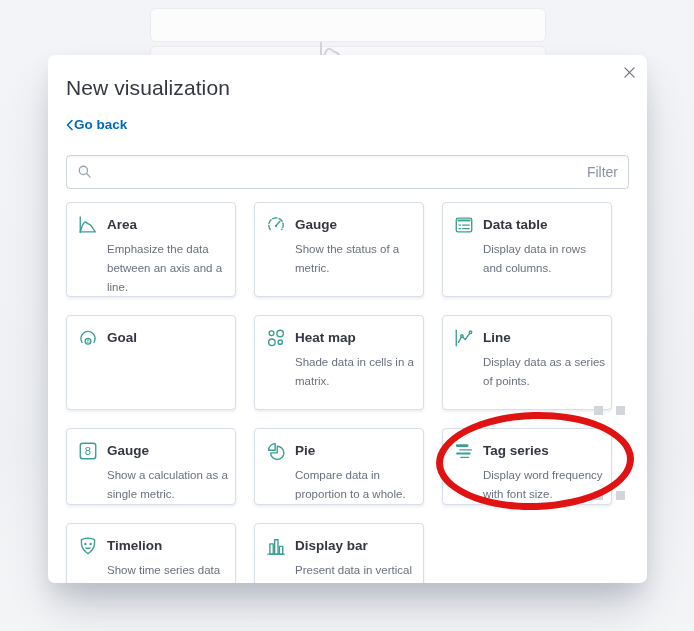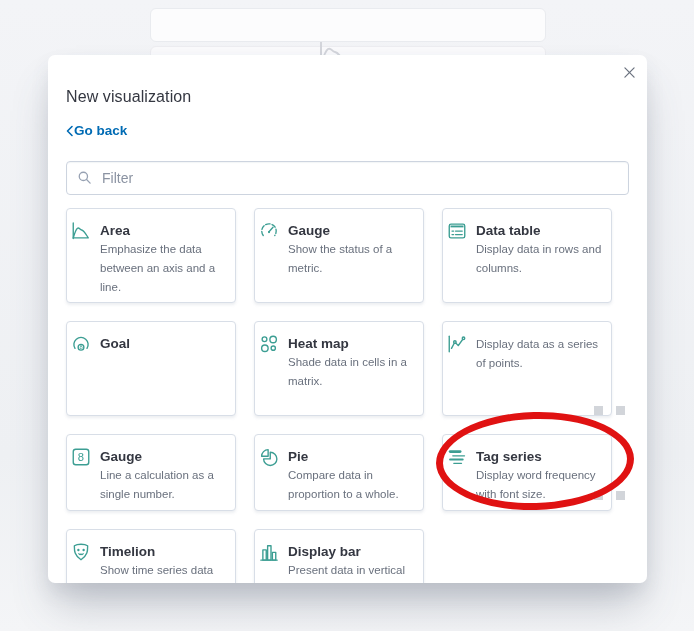--- a/index.html
+++ b/index.html
@@ -17,43 +17,43 @@
     background:#fafafc; border:1px solid #ededf1; border-radius:6px; }
   .bg-faint-icon { position:absolute; left:317px; top:38px; color:#d3d5db; }
 
   
   .modal { position:absolute; left:48px; top:55px; width:599px; height:528px;
     background:#fff; border-radius:7px; overflow:hidden;
     box-shadow:0 28px 40px -8px rgba(76,86,106,.30), 0 10px 18px rgba(76,86,106,.10);
     padding:17px 18px 0 18px; z-index:5; }
   .close-btn { position:absolute; top:8px; right:9px; width:18px; height:18px;
     display:flex; align-items:center; justify-content:center; cursor:pointer; color:#69707d; }
-  .modal-title { font-size:16px; font-weight:400; color:#343741; letter-spacing:.1px; margin-top:16px; }
+  .modal-title { font-size:21px; font-weight:400; color:#343741; letter-spacing:.1px; margin-top:4px; }
   .go-back { display:inline-flex; align-items:center; gap:0; margin-top:17px;
     color:var(--blue); font-size:13.5px; font-weight:600; cursor:pointer; }
   .filter-wrap { position:relative; margin-top:20px; }
   .filter-input { width:100%; height:34px; border:1px solid #cdd4df; border-radius:4px;
     background:#fff; padding:0 10px 0 35px; font-size:14px; color:#343741;
     font-family:"Liberation Sans",sans-serif; outline:none;
-    box-shadow:inset 0 1px 1px rgba(152,162,179,.12); }
+    box-shadow:inset 0 1px 1px rgba(152,162,179,.12);text-align:right; }
   .filter-input::placeholder { color:#8b93a2; }
   .search-icon { position:absolute; left:11px; top:9px; color:#98a2b3; pointer-events:none; }
 
   .vis-grid { margin-top:13px; display:grid; width:546px;
     grid-template-columns:repeat(3,170px);
     grid-template-rows:95px 95px 77px 95px;
     gap:18px; }
   .vis-card { background:#fff; border:1px solid #d8dee7; border-radius:4px;
-    padding:13px 4px 10px 4px; display:flex; align-items:flex-start; gap:9px;
+    padding:13px 4px 10px 11px; display:flex; align-items:flex-start; gap:9px;
     box-shadow:0 2px 3px rgba(152,162,179,.18); cursor:pointer; }
   .vis-icon { flex:0 0 20px; width:20px; height:20px; color:var(--teal); margin-top:-1px; }
   .vis-icon svg { display:block; }
   .vis-text { flex:1 1 auto; min-width:0; }
   .vis-title { font-size:13.5px; font-weight:700; color:#343741; line-height:18px; }
-  .vis-desc { margin-top:0; font-size:11.5px; line-height:19px; color:#69707d; max-width:128px; }
+  .vis-desc { margin-top:6px; font-size:11.5px; line-height:19px; color:#69707d; max-width:128px; }
 
   
   .artifact-square { position:absolute; width:9px; height:9px; background:#d2d5da; z-index:8; }
   .red-ellipse { position:absolute; left:436px; top:412px; width:198px; height:98px;
     border:7px solid var(--red); border-radius:50%; transform:rotate(-1.5deg);
     z-index:9; pointer-events:none; }
 </style>
 </head>
 <body>
 
@@ -161,33 +161,34 @@
       <div class="vis-card">
         <span class="vis-icon">
           <svg width="20" height="20" viewBox="0 0 16 16" fill="none" stroke="currentColor" stroke-width="1.1" stroke-linecap="round" stroke-linejoin="round">
             <path d="M1.8 1.8 V14.2"></path>
             <path d="M3.6 11.5 L6.3 6.4 L9 9.3 L13.2 3.4"></path>
             <circle cx="6.3" cy="6.4" r="1" fill="#fff"></circle>
             <circle cx="13.2" cy="3.4" r="1" fill="#fff"></circle>
           </svg>
         </span>
         <div class="vis-text">
+          <div class="vis-title">Line</div>
           <div class="vis-desc">Display data as a series of points.</div>
         </div>
       </div>
       <div class="vis-card">
         <span class="vis-icon">
           <svg width="20" height="20" viewBox="0 0 16 16" fill="none" stroke="currentColor" stroke-width="1.1" stroke-linecap="round" stroke-linejoin="round">
             <rect x="1.8" y="1.8" width="12.4" height="12.4" rx="2"></rect>
             <text x="8" y="11.4" text-anchor="middle" font-size="9" fill="currentColor" stroke="none" font-family="Liberation Sans,sans-serif">8</text>
           </svg>
         </span>
         <div class="vis-text">
           <div class="vis-title">Gauge</div>
-          <div class="vis-desc">Line a calculation as a single number.</div>
+          <div class="vis-desc">Show a calculation as a single metric.</div>
         </div>
       </div>
       <div class="vis-card">
         <span class="vis-icon">
           <svg width="20" height="20" viewBox="0 0 16 16" fill="none" stroke="currentColor" stroke-width="1.1" stroke-linecap="round" stroke-linejoin="round">
             <path d="M9 4.2 A5.3 5.3 0 1 1 3.7 9.5 L9 9.5 Z"></path>
             <path d="M7.3 2.1 A5.3 5.3 0 0 0 2.1 7.4 L7.3 7.4 Z"></path>
           </svg>
         </span>
         <div class="vis-text">

